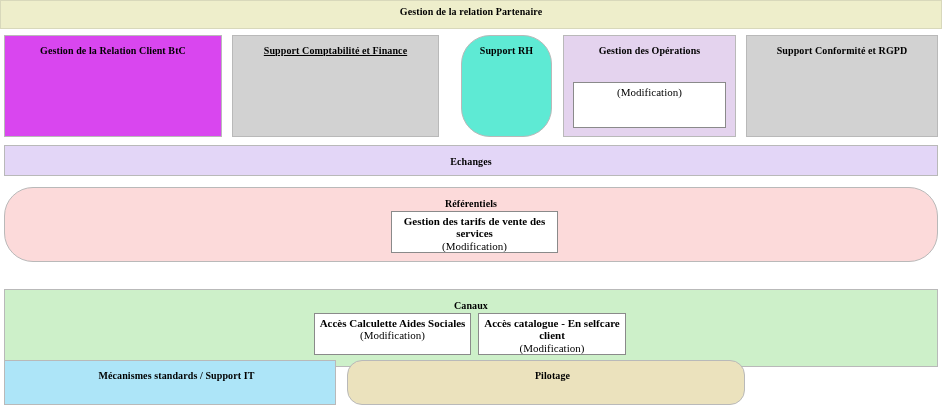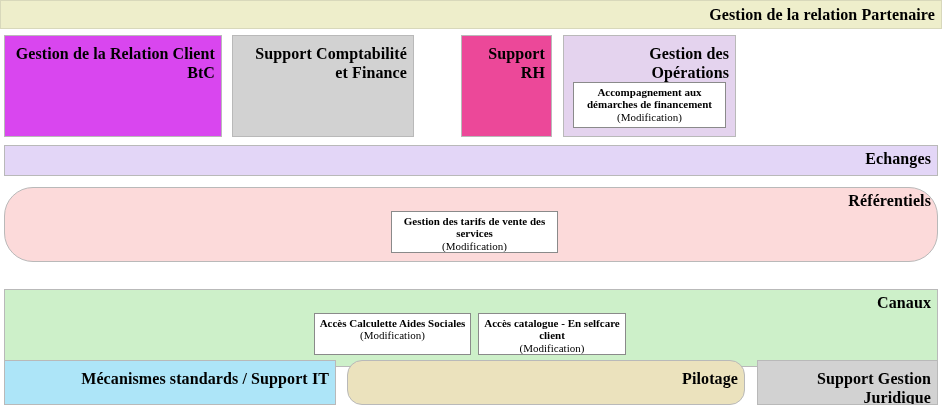--- a/index.html
+++ b/index.html
@@ -25,23 +25,23 @@
   
   .blk {
     position: absolute;
     box-sizing: border-box;
     border: 1px solid #b9b9b9;
     overflow: hidden;
   }
 
   .blk-title {
     display: block;
-    text-align: right;
+    text-align: center;
     font-weight: bold;
-    font-size: 16px;
+    font-size: 10px;
     line-height: 1.18;
     letter-spacing: 0.1px;
     padding: 0 6px;
   }
 
   
   #header-band {
     left: 0;
     top: 0;
     width: 942px;
@@ -53,21 +53,21 @@
     padding-top: 5px;
   }
 
   
   .domain-col .blk-title {
     padding-top: 9px;
   }
 
   
   .band .blk-title {
-    padding-top: 4px;
+    padding-top: 10px;
   }
 
   
   .card {
     position: absolute;
     box-sizing: border-box;
     background: #ffffff;
     border: 1px solid #8a8a8a;
     text-align: center;
     padding: 3px 4px 2px 4px;
@@ -98,36 +98,38 @@
 <div class="canvas">
 
   <div class="blk" id="header-band" style="background: rgb(238, 238, 203);">
     <span class="blk-title">Gestion de la relation Partenaire</span>
   </div>
 
   <div class="blk domain-col" style="left: 4px; top: 35px; width: 218px; height: 102px; background: #d946ef;">
     <span class="blk-title">Gestion de la Relation Client BtC</span>
   </div>
 
-  <div class="blk domain-col" style="left: 232px; top: 35px; width: 182px; height: 102px; background: rgb(210, 210, 210);">
+  <div class="blk domain-col" style="left: 232px; top: 35px; width: 207px; height: 102px; background: rgb(210, 210, 210); text-decoration: underline;">
     <span class="blk-title">Support Comptabilité et Finance</span>
   </div>
 
-  <div class="blk domain-col" style="left: 461px; top: 35px; width: 91px; height: 102px; background: #ec4899;">
+  <div class="blk domain-col" style="left: 461px; top: 35px; width: 91px; height: 102px; background: #5eead4; border-radius: 29px;">
     <span class="blk-title">Support RH</span>
   </div>
 
   <div class="blk domain-col" style="left: 563px; top: 35px; width: 173px; height: 102px; background: rgb(228, 211, 238);">
     <span class="blk-title">Gestion des Opérations</span>
     <div class="card" style="left:9px; top:46px; width:153px; height:46px;">
-      <span class="card-label">Accompagnement aux démarches de financement</span>
       <span class="card-state">(Modification)</span>
     </div>
   </div>
 
+  <div class="blk domain-col" style="left: 746px; top: 35px; width: 192px; height: 102px; background: rgb(210, 210, 210);">
+    <span class="blk-title">Support Conformité et RGPD</span>
+  </div>
 
   <div class="blk band" style="left: 4px; top: 145px; width: 934px; height: 31px; background: rgb(227, 214, 247);">
     <span class="blk-title">Echanges</span>
   </div>
 
   <div class="blk band" style="left: 4px; top: 187px; width: 934px; height: 75px; background: rgb(252, 218, 218); border-radius: 29px;">
     <span class="blk-title">Référentiels</span>
     <div class="card" style="left:386px; top:23px; width:167px; height:42px;">
       <span class="card-label">Gestion des tarifs de vente des services</span>
       <span class="card-state">(Modification)</span>
@@ -147,17 +149,14 @@
   </div>
 
   <div class="blk bottom-col" style="left: 4px; top: 360px; width: 332px; height: 45px; background: rgb(173, 229, 248);">
     <span class="blk-title">Mécanismes standards / Support IT</span>
   </div>
 
   <div class="blk bottom-col" style="left: 347px; top: 360px; width: 398px; height: 45px; background: rgb(235, 226, 189); border-radius: 15px;">
     <span class="blk-title">Pilotage</span>
   </div>
 
-  <div class="blk bottom-col" style="left: 757px; top: 360px; width: 181px; height: 45px; background: rgb(210, 210, 210);">
-    <span class="blk-title">Support Gestion Juridique</span>
-  </div>
 
 </div>
 
 </body></html>

